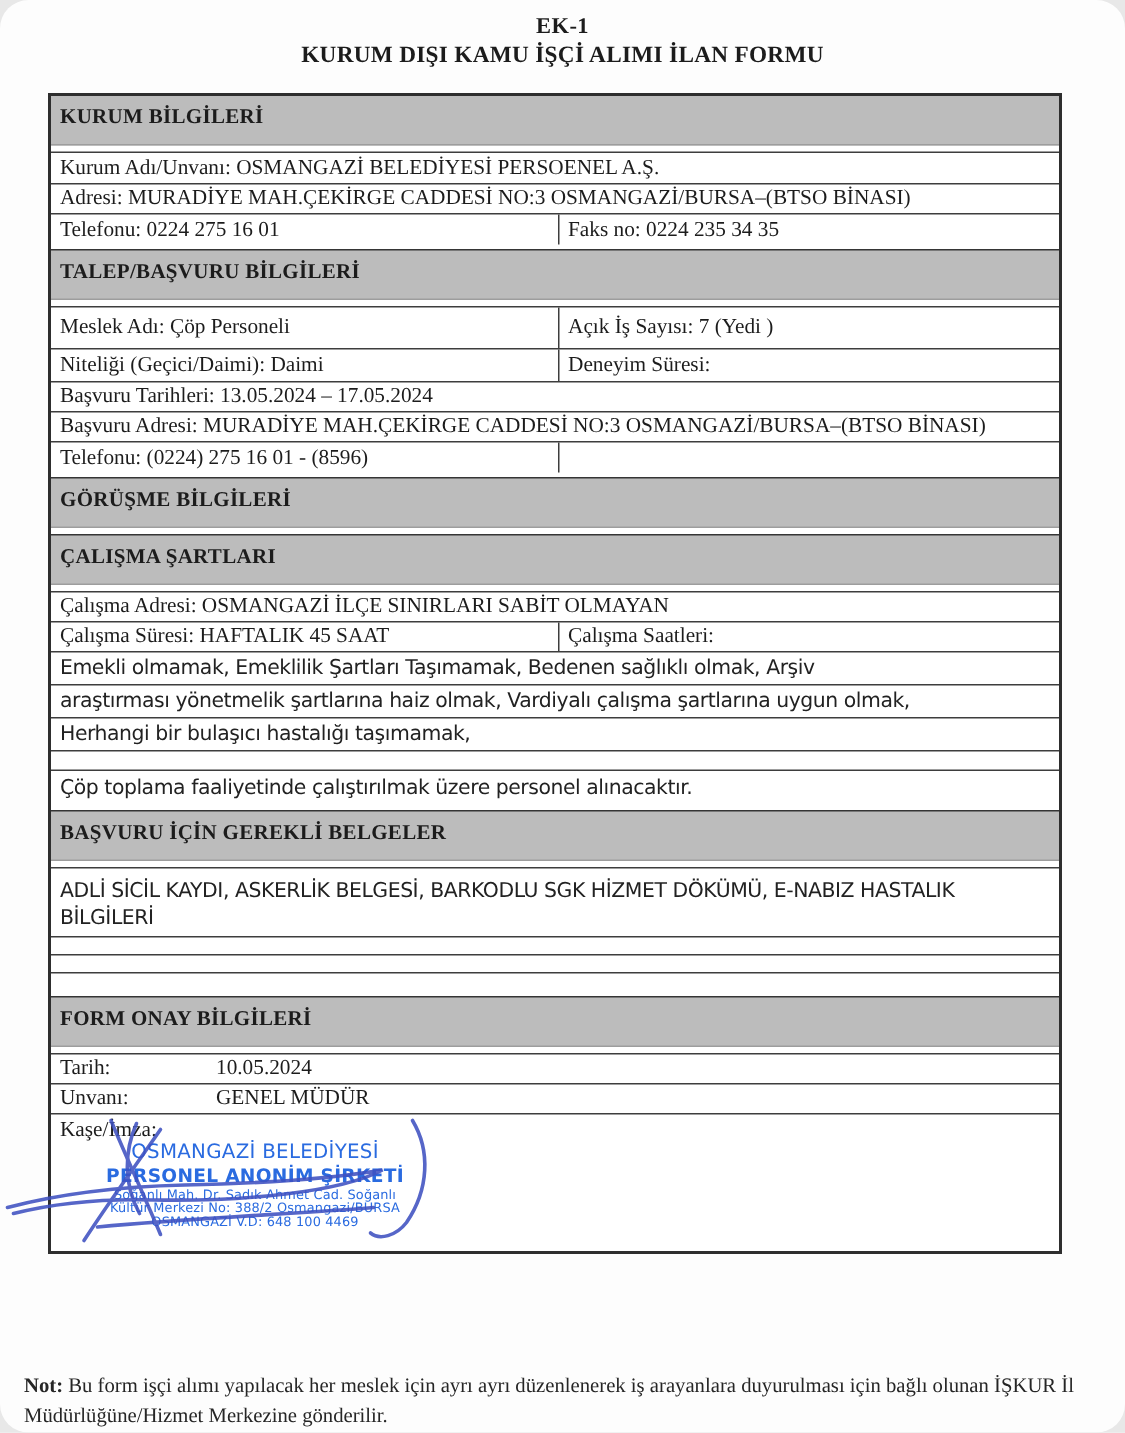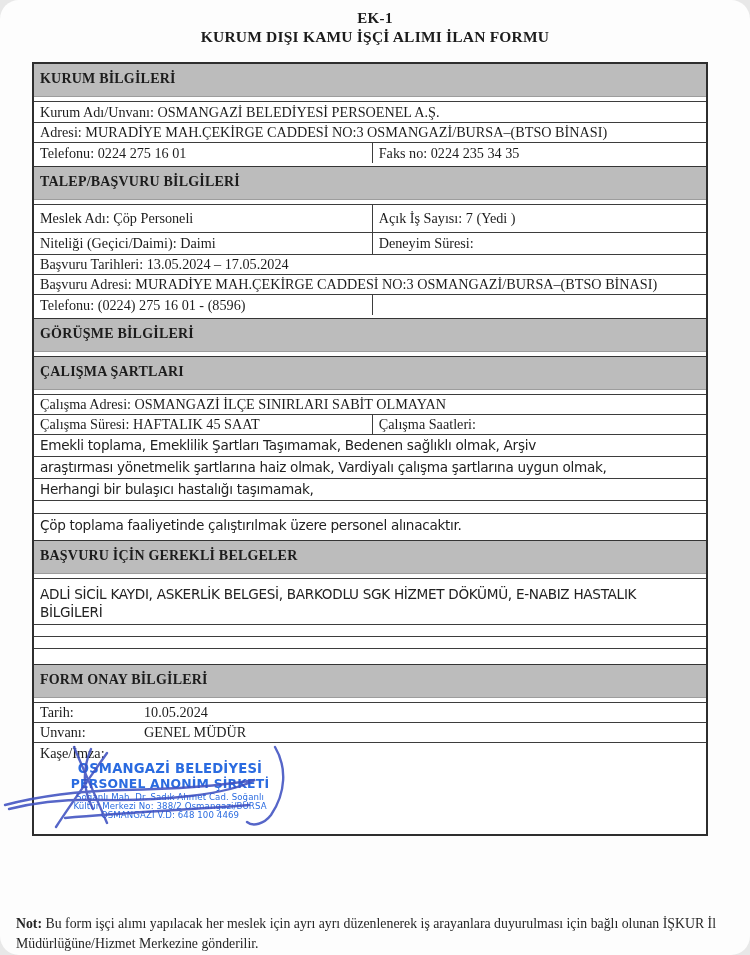--- a/index.html
+++ b/index.html
@@ -48,21 +48,21 @@
   .r46 .cell{padding-top:2px;line-height:1.35;}
   .rstamp{height:92px;position:relative;display:block;}
   .label-col{width:82px;padding-left:6px;box-sizing:border-box;}
   .value-col{padding-left:28px;}
   
   .kase-label{padding:3px 6px 0 6px;font-size:14.2px;}
   .stamp{
     position:absolute;left:24px;top:19px;width:224px;text-align:center;
     font-family:"DejaVu Sans", sans-serif;
   }
-  .stamp .s1{font-size:13.2px;font-weight:bold;letter-spacing:.2px;}
+  .stamp .s1{font-size:13.2px;font-weight:normal;letter-spacing:.2px;}
   .stamp .s2{font-size:12.4px;font-weight:bold;letter-spacing:.2px;margin-top:1px;}
   .stamp .s3{font-size:8.6px;margin-top:3px;letter-spacing:.1px;}
   .stamp .s4{font-size:8.6px;letter-spacing:.1px;}
   .stamp .s5{font-size:8.6px;letter-spacing:.1px;}
   .sig-svg{position:absolute;left:-33px;top:-4px;pointer-events:none;}
   
   .note{
     position:absolute;left:16px;top:914px;width:700px;
     font-size:13.8px;line-height:1.45;color:#262626;
   }
@@ -117,21 +117,21 @@
     <div class="band">ÇALIŞMA ŞARTLARI</div>
     <div class="t-row r20">
       <div class="cell">Çalışma Adresi: OSMANGAZİ İLÇE SINIRLARI SABİT OLMAYAN</div>
     </div>
     <div class="t-row r20">
       <div class="cell-l cell">Çalışma Süresi: HAFTALIK 45 SAAT</div>
       <div class="cell-r cell">Çalışma Saatleri:</div>
     </div>
 
     <div class="t-row r22">
-      <div class="cell sans">Emekli toplama, Emeklilik Şartları Taşımamak, Bedenen sağlıklı olmak, Arşiv</div>
+      <div class="cell sans">Emekli olmamak, Emeklilik Şartları Taşımamak, Bedenen sağlıklı olmak, Arşiv</div>
     </div>
     <div class="t-row r22">
       <div class="cell sans">araştırması yönetmelik şartlarına haiz olmak, Vardiyalı çalışma şartlarına uygun olmak,</div>
     </div>
     <div class="t-row r22">
       <div class="cell sans">Herhangi bir bulaşıcı hastalığı taşımamak,</div>
     </div>
     <div class="t-row r13"></div>
     <div class="t-row r24">
       <div class="cell sans">Çöp toplama faaliyetinde çalıştırılmak üzere personel alınacaktır.</div>

